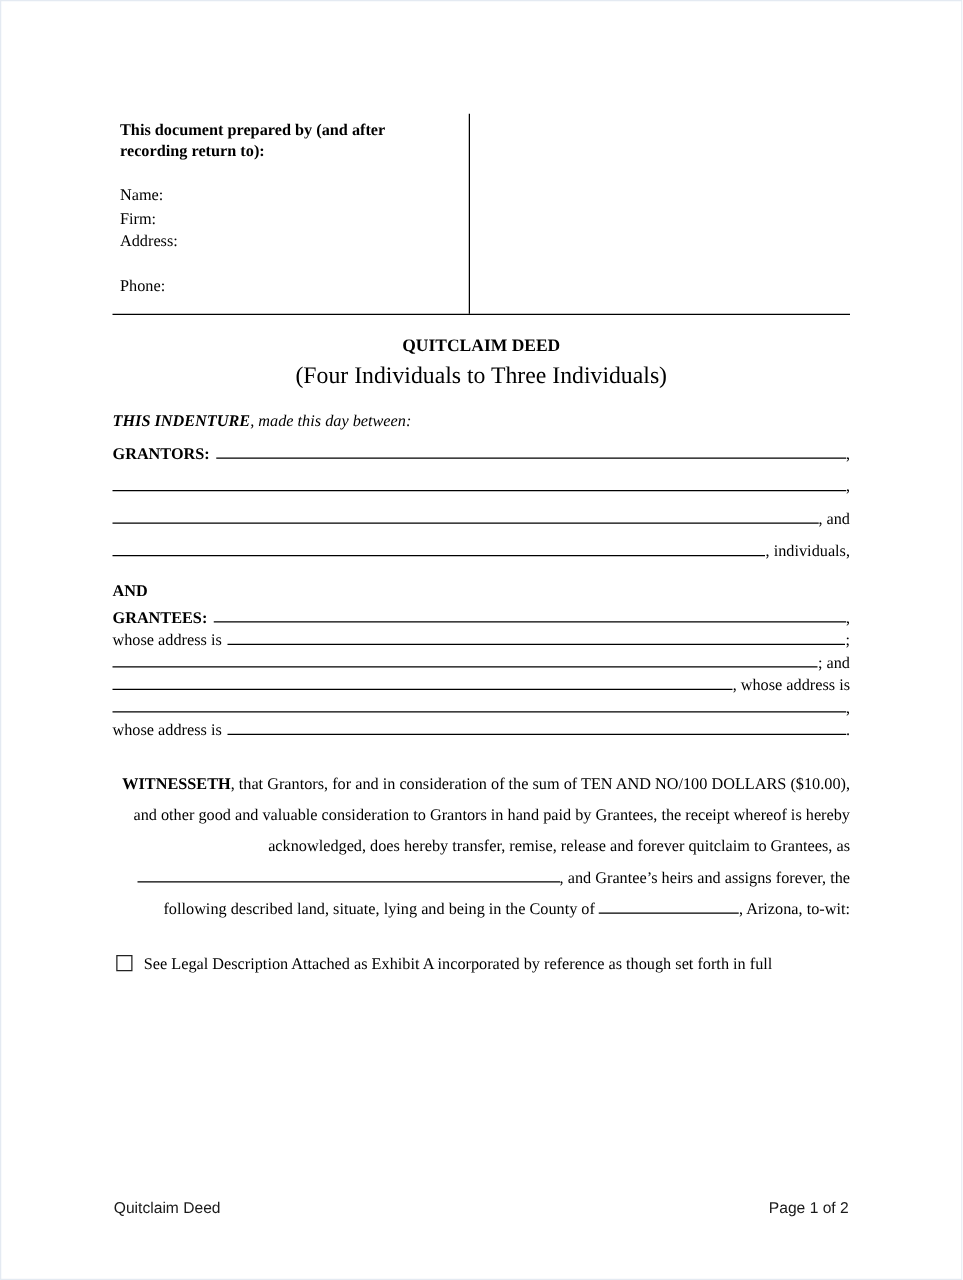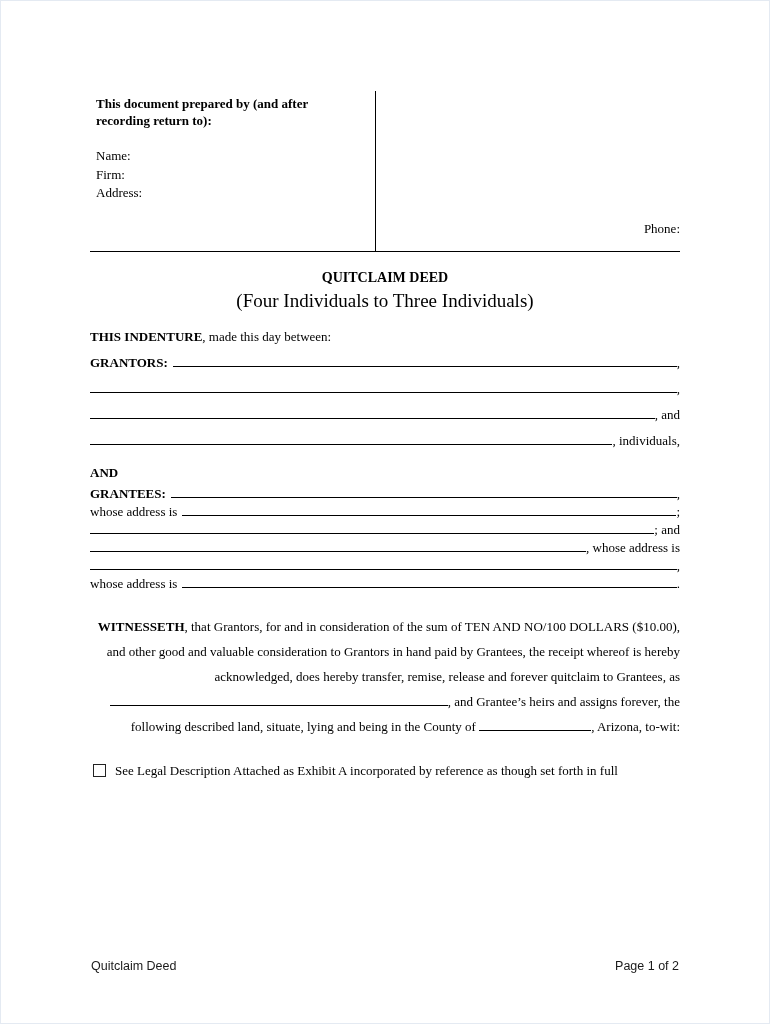--- a/index.html
+++ b/index.html
@@ -31,38 +31,38 @@
     width: 1px;
     background: #000;
   }
   .prep-header {
     font-weight: bold;
     width: 268px;
     line-height: 17px;
     margin-bottom: 18px;
   }
   .prep-field { line-height: 18.5px; }
-  .prep-field.phone { margin-top: 17px; text-align: right; }
+  .prep-field.phone { margin-top: 17px; }
 
   
   .doc-title {
     margin-top: 18px;
     text-align: center;
     font-weight: bold;
     font-size: 14px;
   }
   .doc-subtitle {
     text-align: center;
     font-size: 19px;
     margin-top: 4px;
   }
 
   
   .b { font-weight: bold; }
-  .indenture { margin-top: 17px; height: 26px; }
+  .indenture { margin-top: 17px; height: 26px; font-style: italic; }
 
   .fline {
     display: flex;
     align-items: baseline;
     height: 26px;
   }
   .fline.tight { height: 18px; }
   .blank {
     flex: 1 1 auto;
     border-bottom: 1px solid #000;

